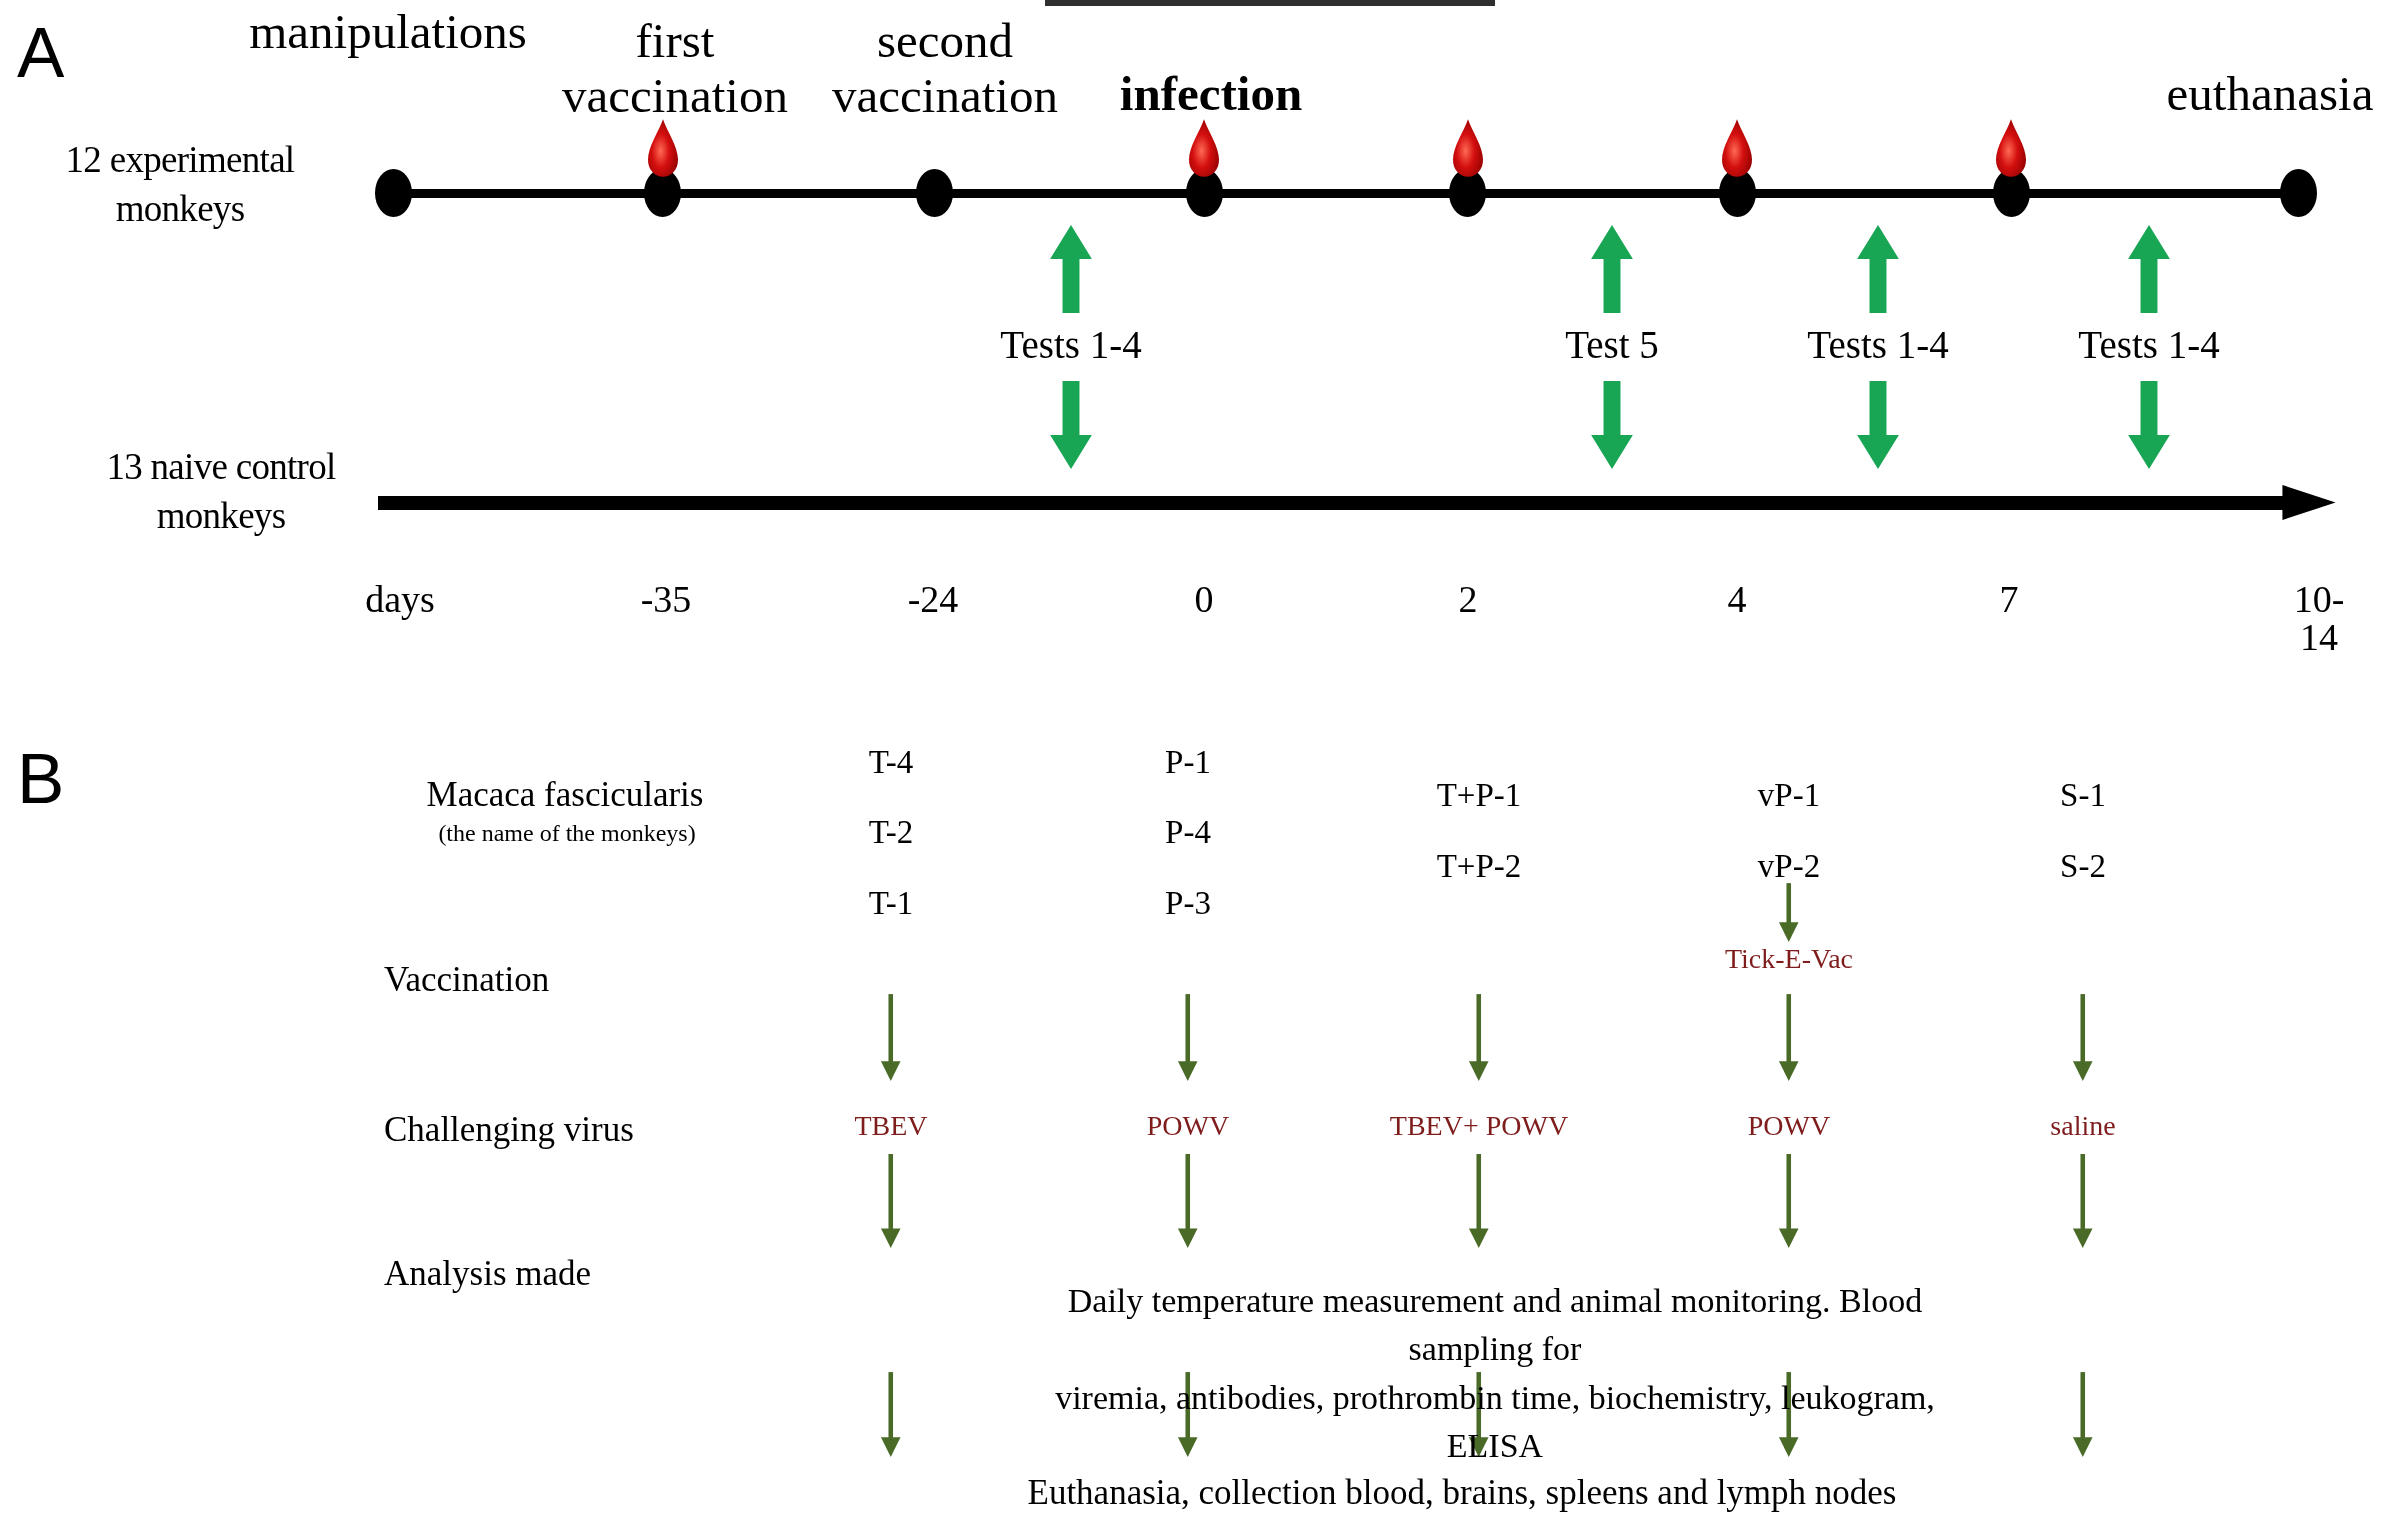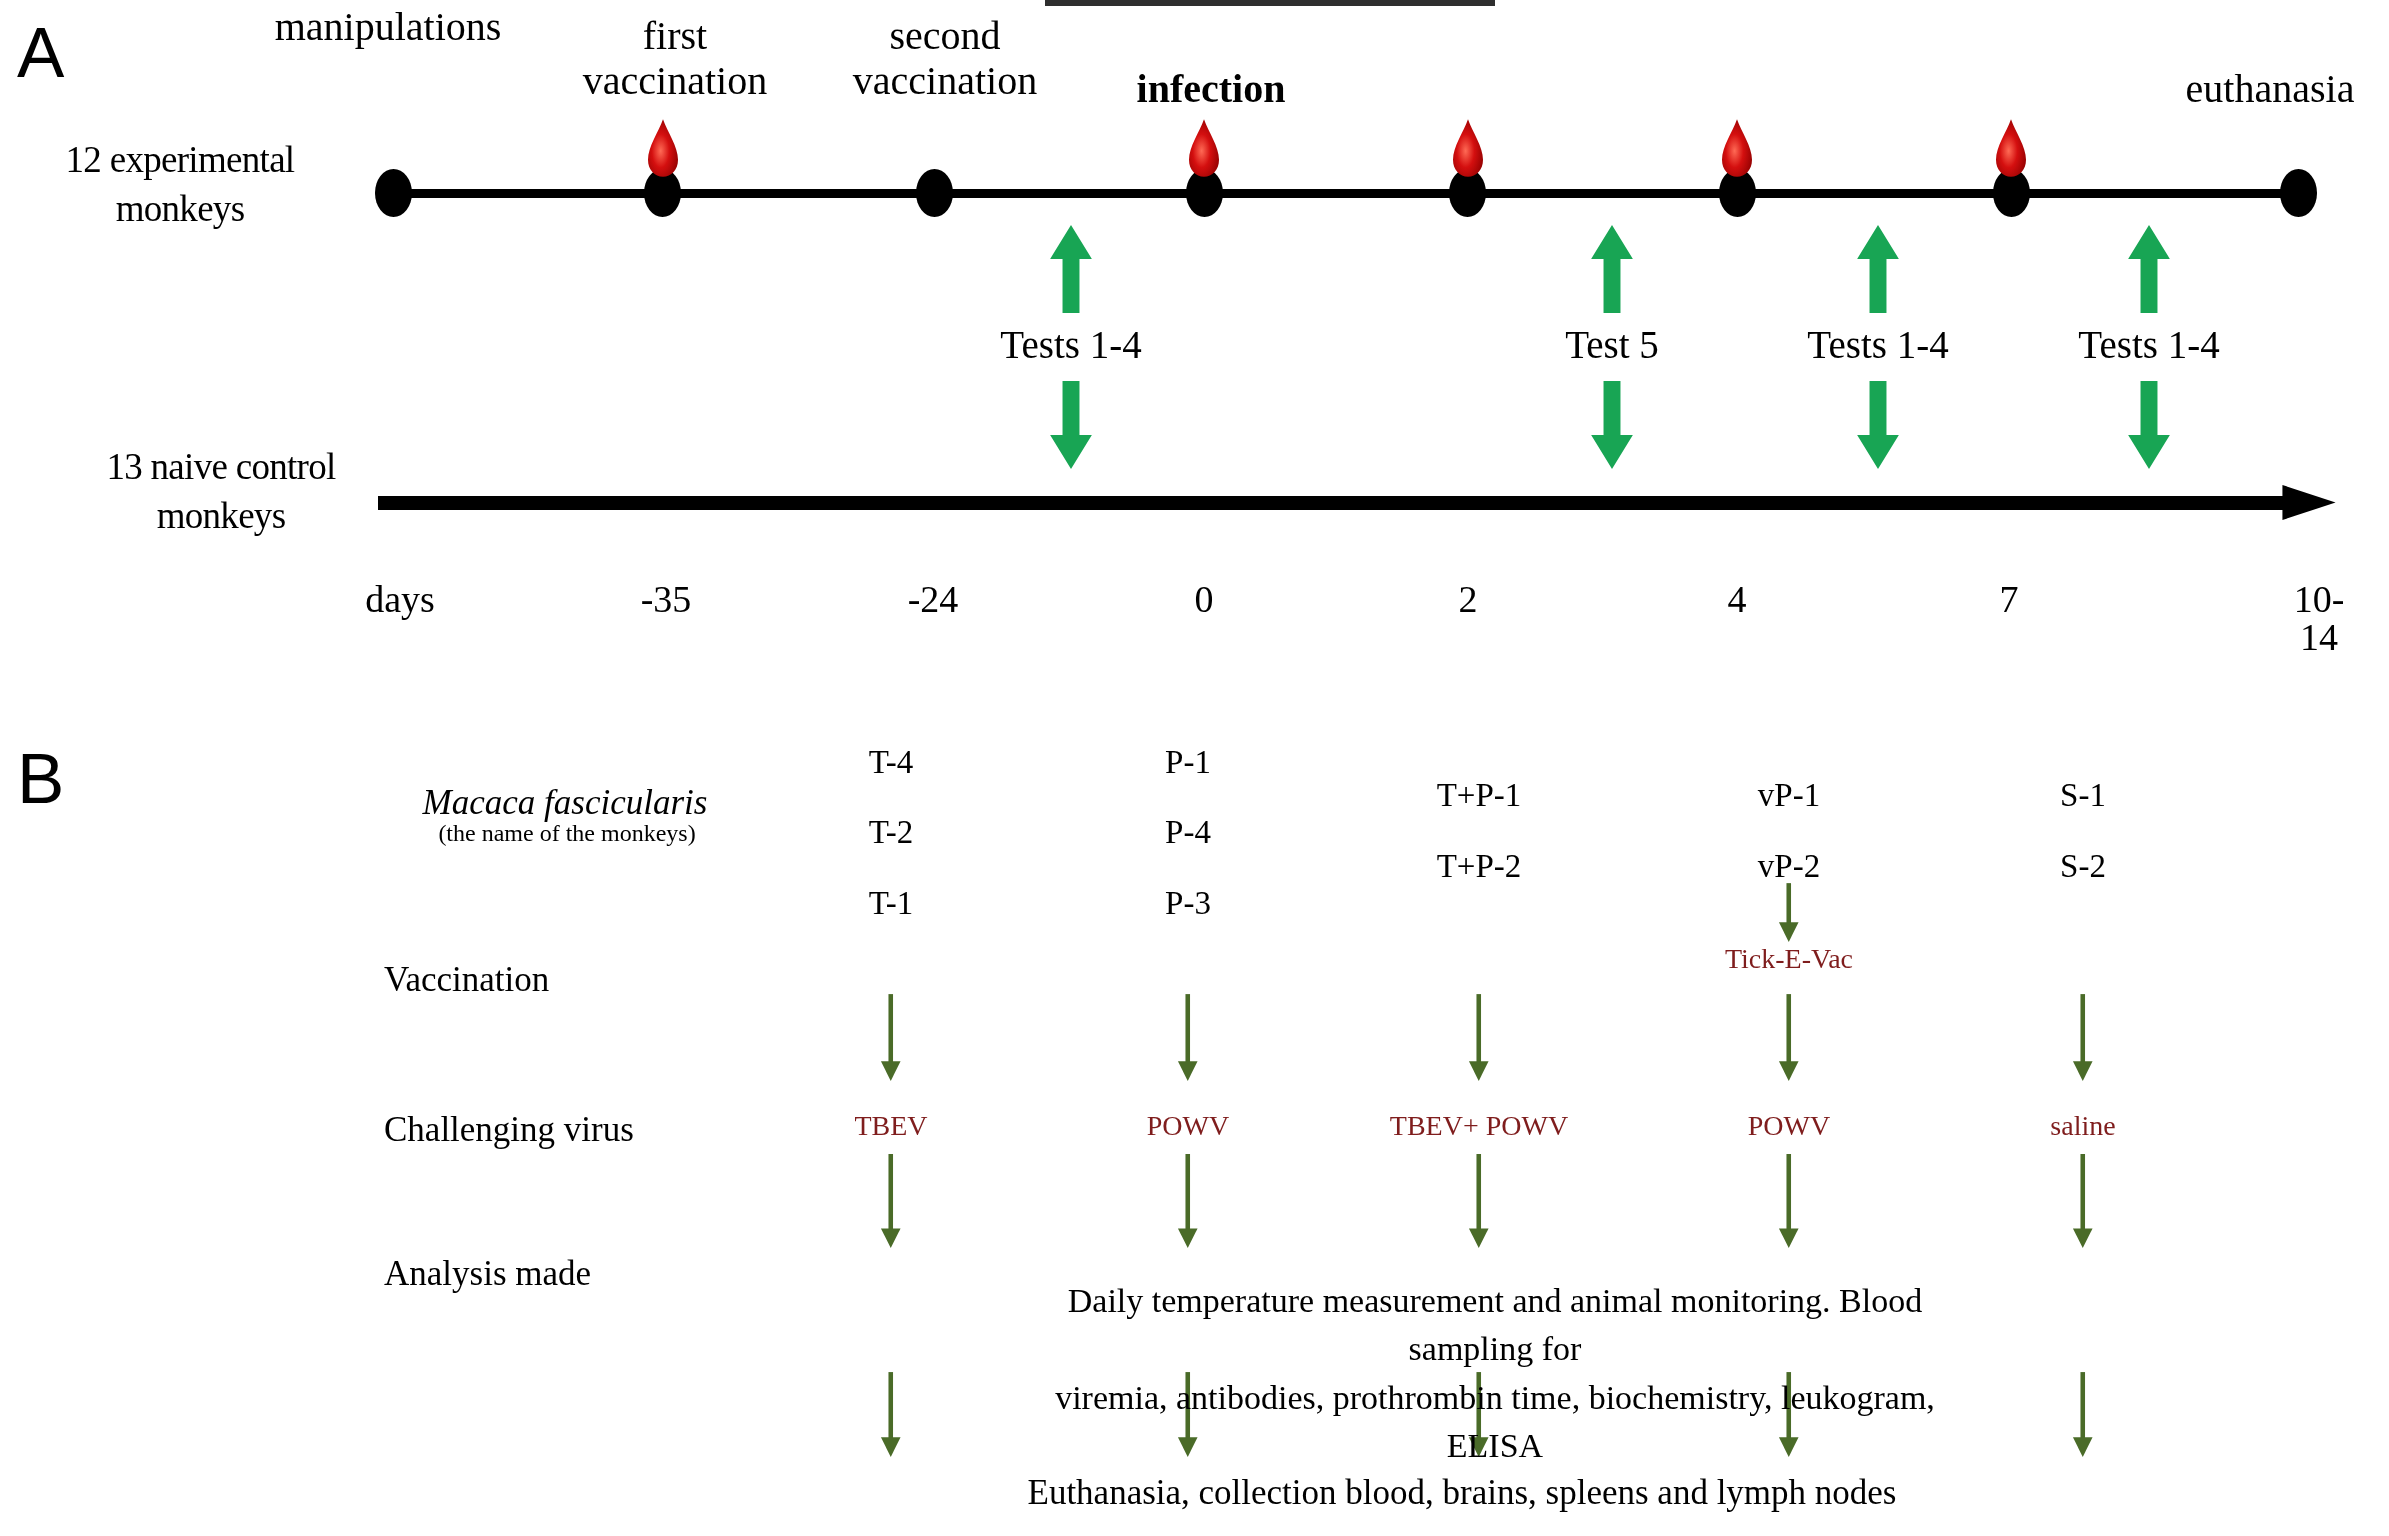--- a/index.html
+++ b/index.html
@@ -2,29 +2,29 @@
 <html style="font-size:10.4px"><head>
 <meta charset="utf-8">
 <style>
   html,body{margin:0;padding:0;background:#ffffff;}
   #stage{position:relative;width:2389px;height:1537px;background:#ffffff;overflow:hidden;}
   .abs{position:absolute;}
   .serif{font-family:"Liberation Serif",serif;}
   .cx{transform:translateX(-50%);text-align:center;}
   .prelines{white-space:pre-line;}
   .panel-label{font-family:"Liberation Sans",sans-serif;font-size:71px;color:#000;line-height:1;}
-  .event-label{font-size:40px;color:#000;line-height:1.12;}
+  .event-label{font-size:49px;color:#000;line-height:1.12;}
   .row-head{font-family:Liberation Serif, serif;font-size:37px;color:#000;line-height:1.32;letter-spacing:-0.7px;}
   .day-tick{font-size:38px;color:#000;line-height:1;}
   .test-label{font-size:39px;color:#000;line-height:1;}
   .b-left-label{font-size:35px;color:#000;line-height:1;}
   .group-name{font-size:33px;color:#000;line-height:1;}
   .challenge-name{font-size:28px;color:#7f1d1d;line-height:1;}
   .smallnote{font-size:24px;color:#000;line-height:1;}
-  .species{font-size:35px;font-style:italic;color:#000;line-height:1;margin-top:8px;}
+  .species{font-size:35px;color:#000;line-height:1;}
   .bigtext{font-size:34px;color:#000;line-height:1.42;}
   .finaltext{font-size:35px;color:#000;line-height:1;}
   .tline{background:#000;}
 </style>
 </head>
 <body>
 
 <div id="stage">
 
   <div class="abs" style="left:1045px;top:0;width:450px;height:5.9px;background:#2f2f2f;"></div>

